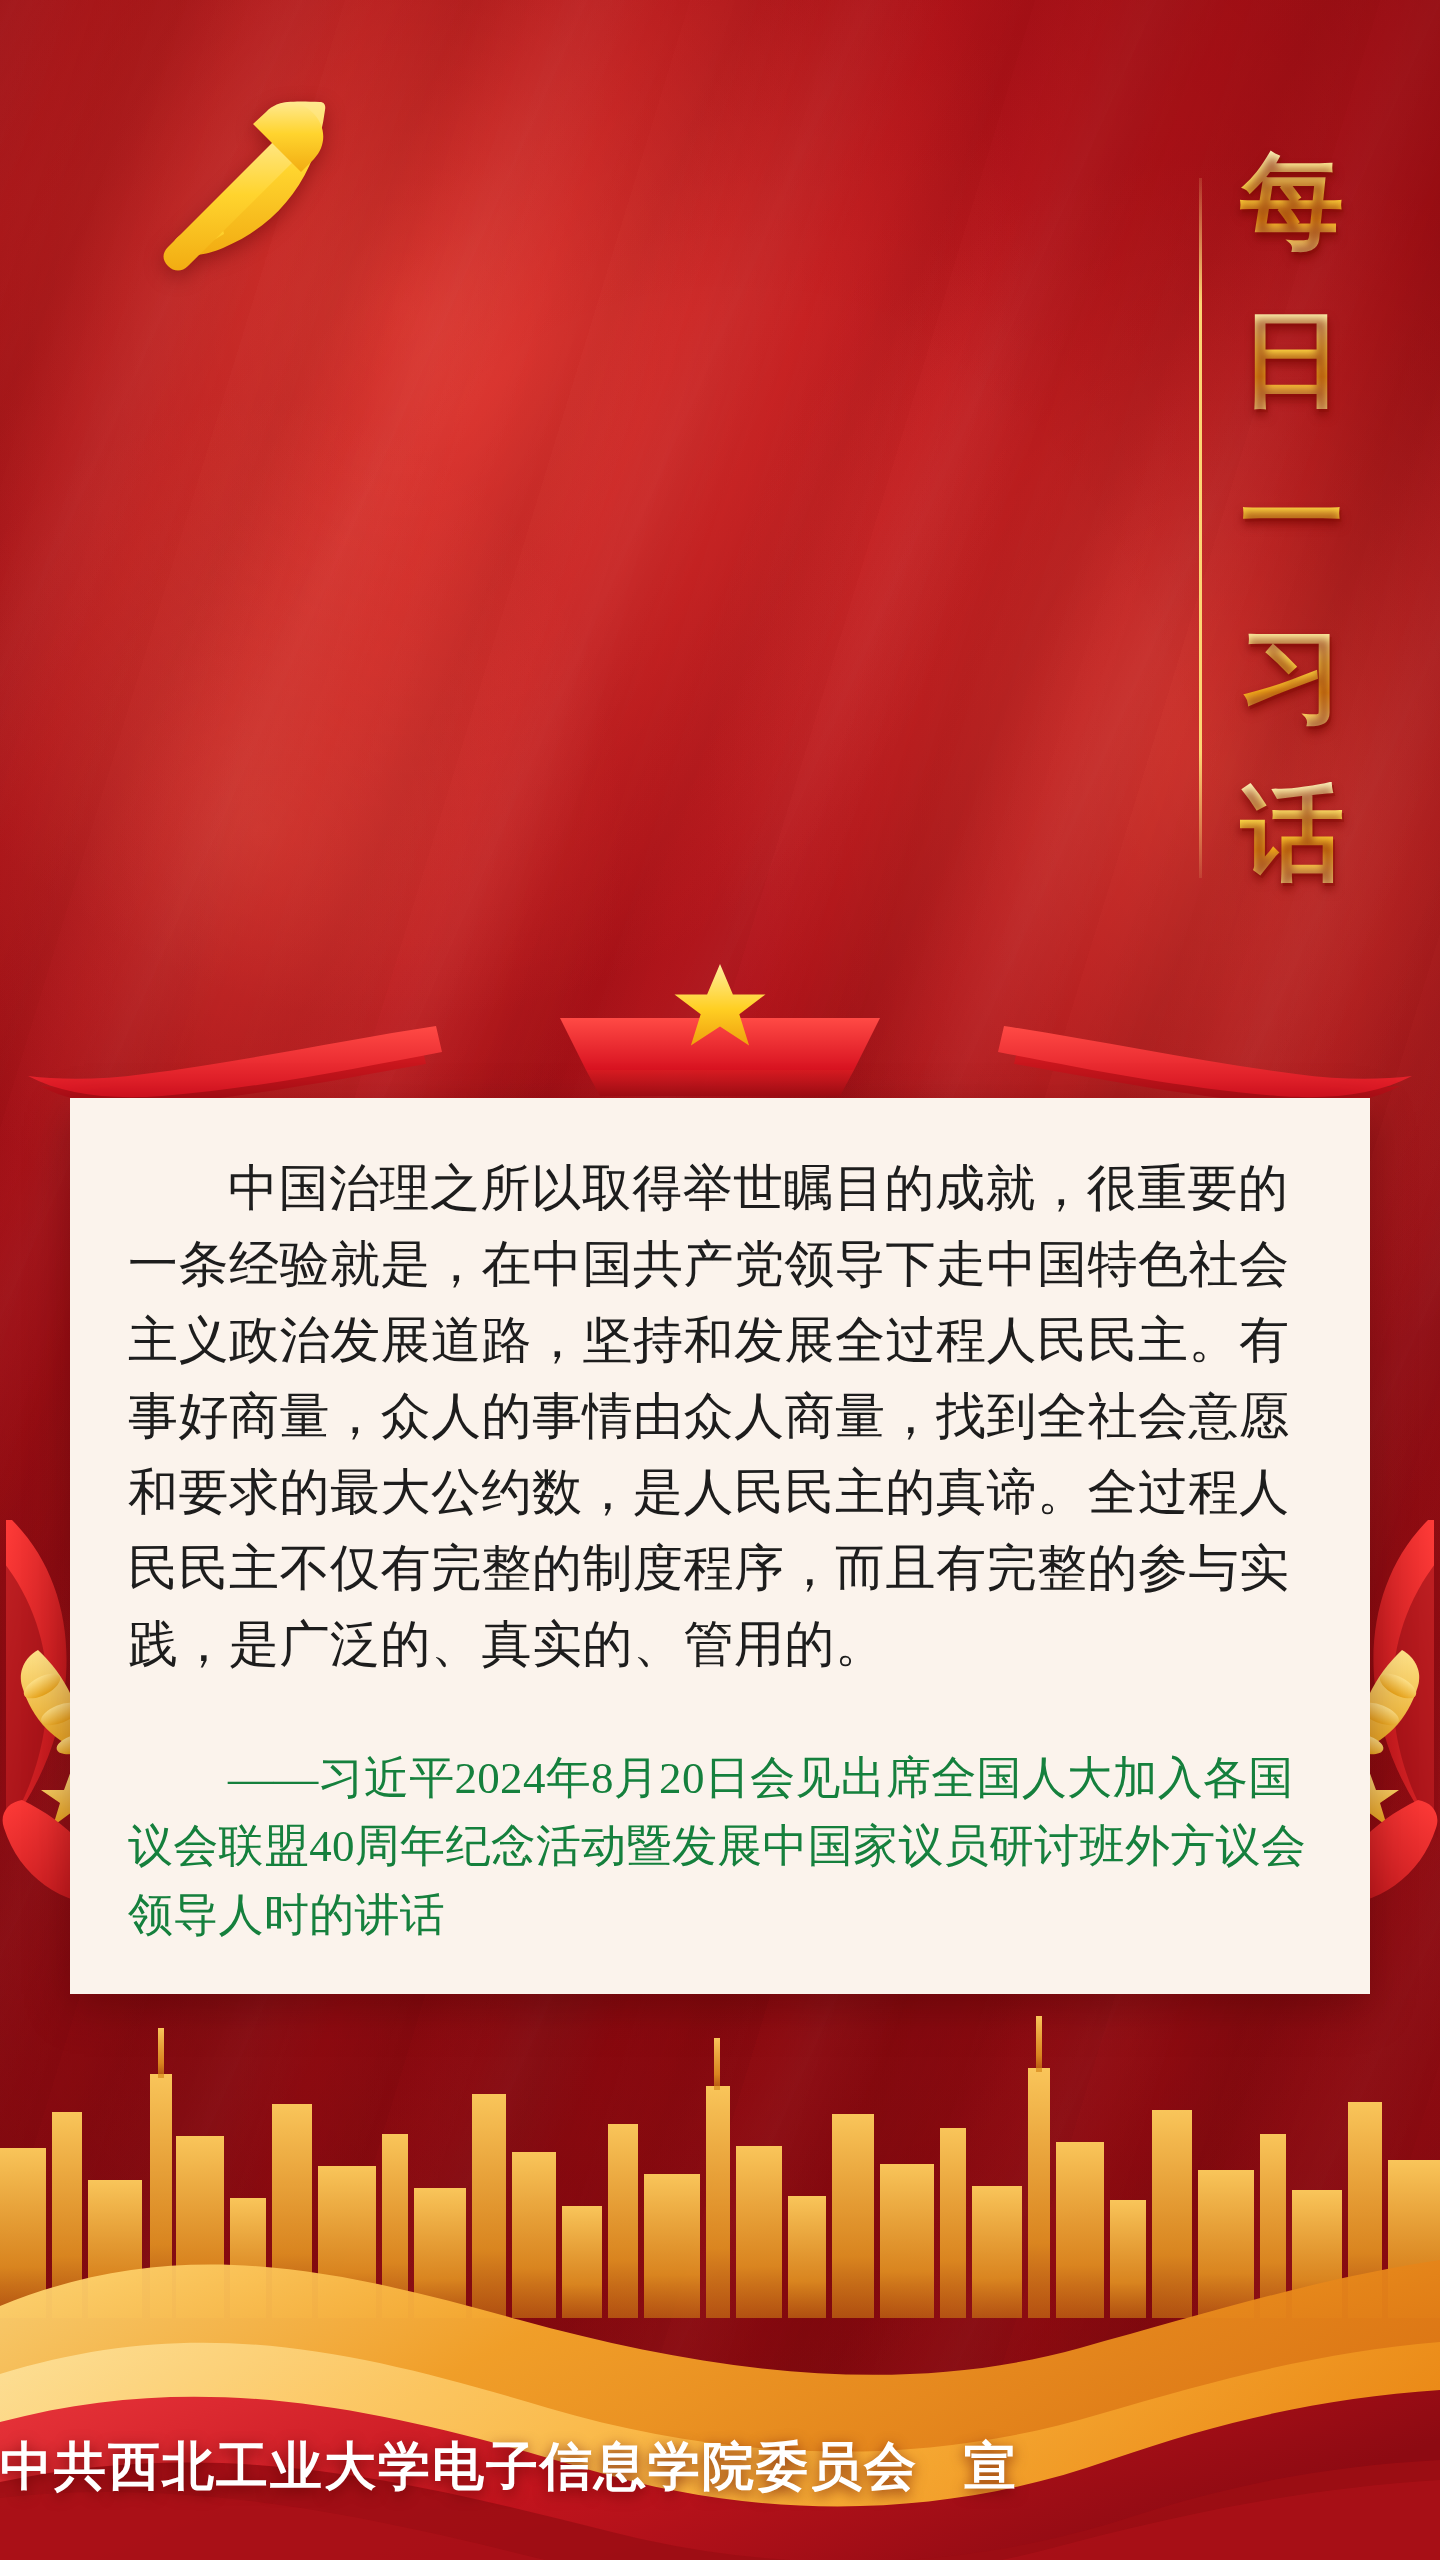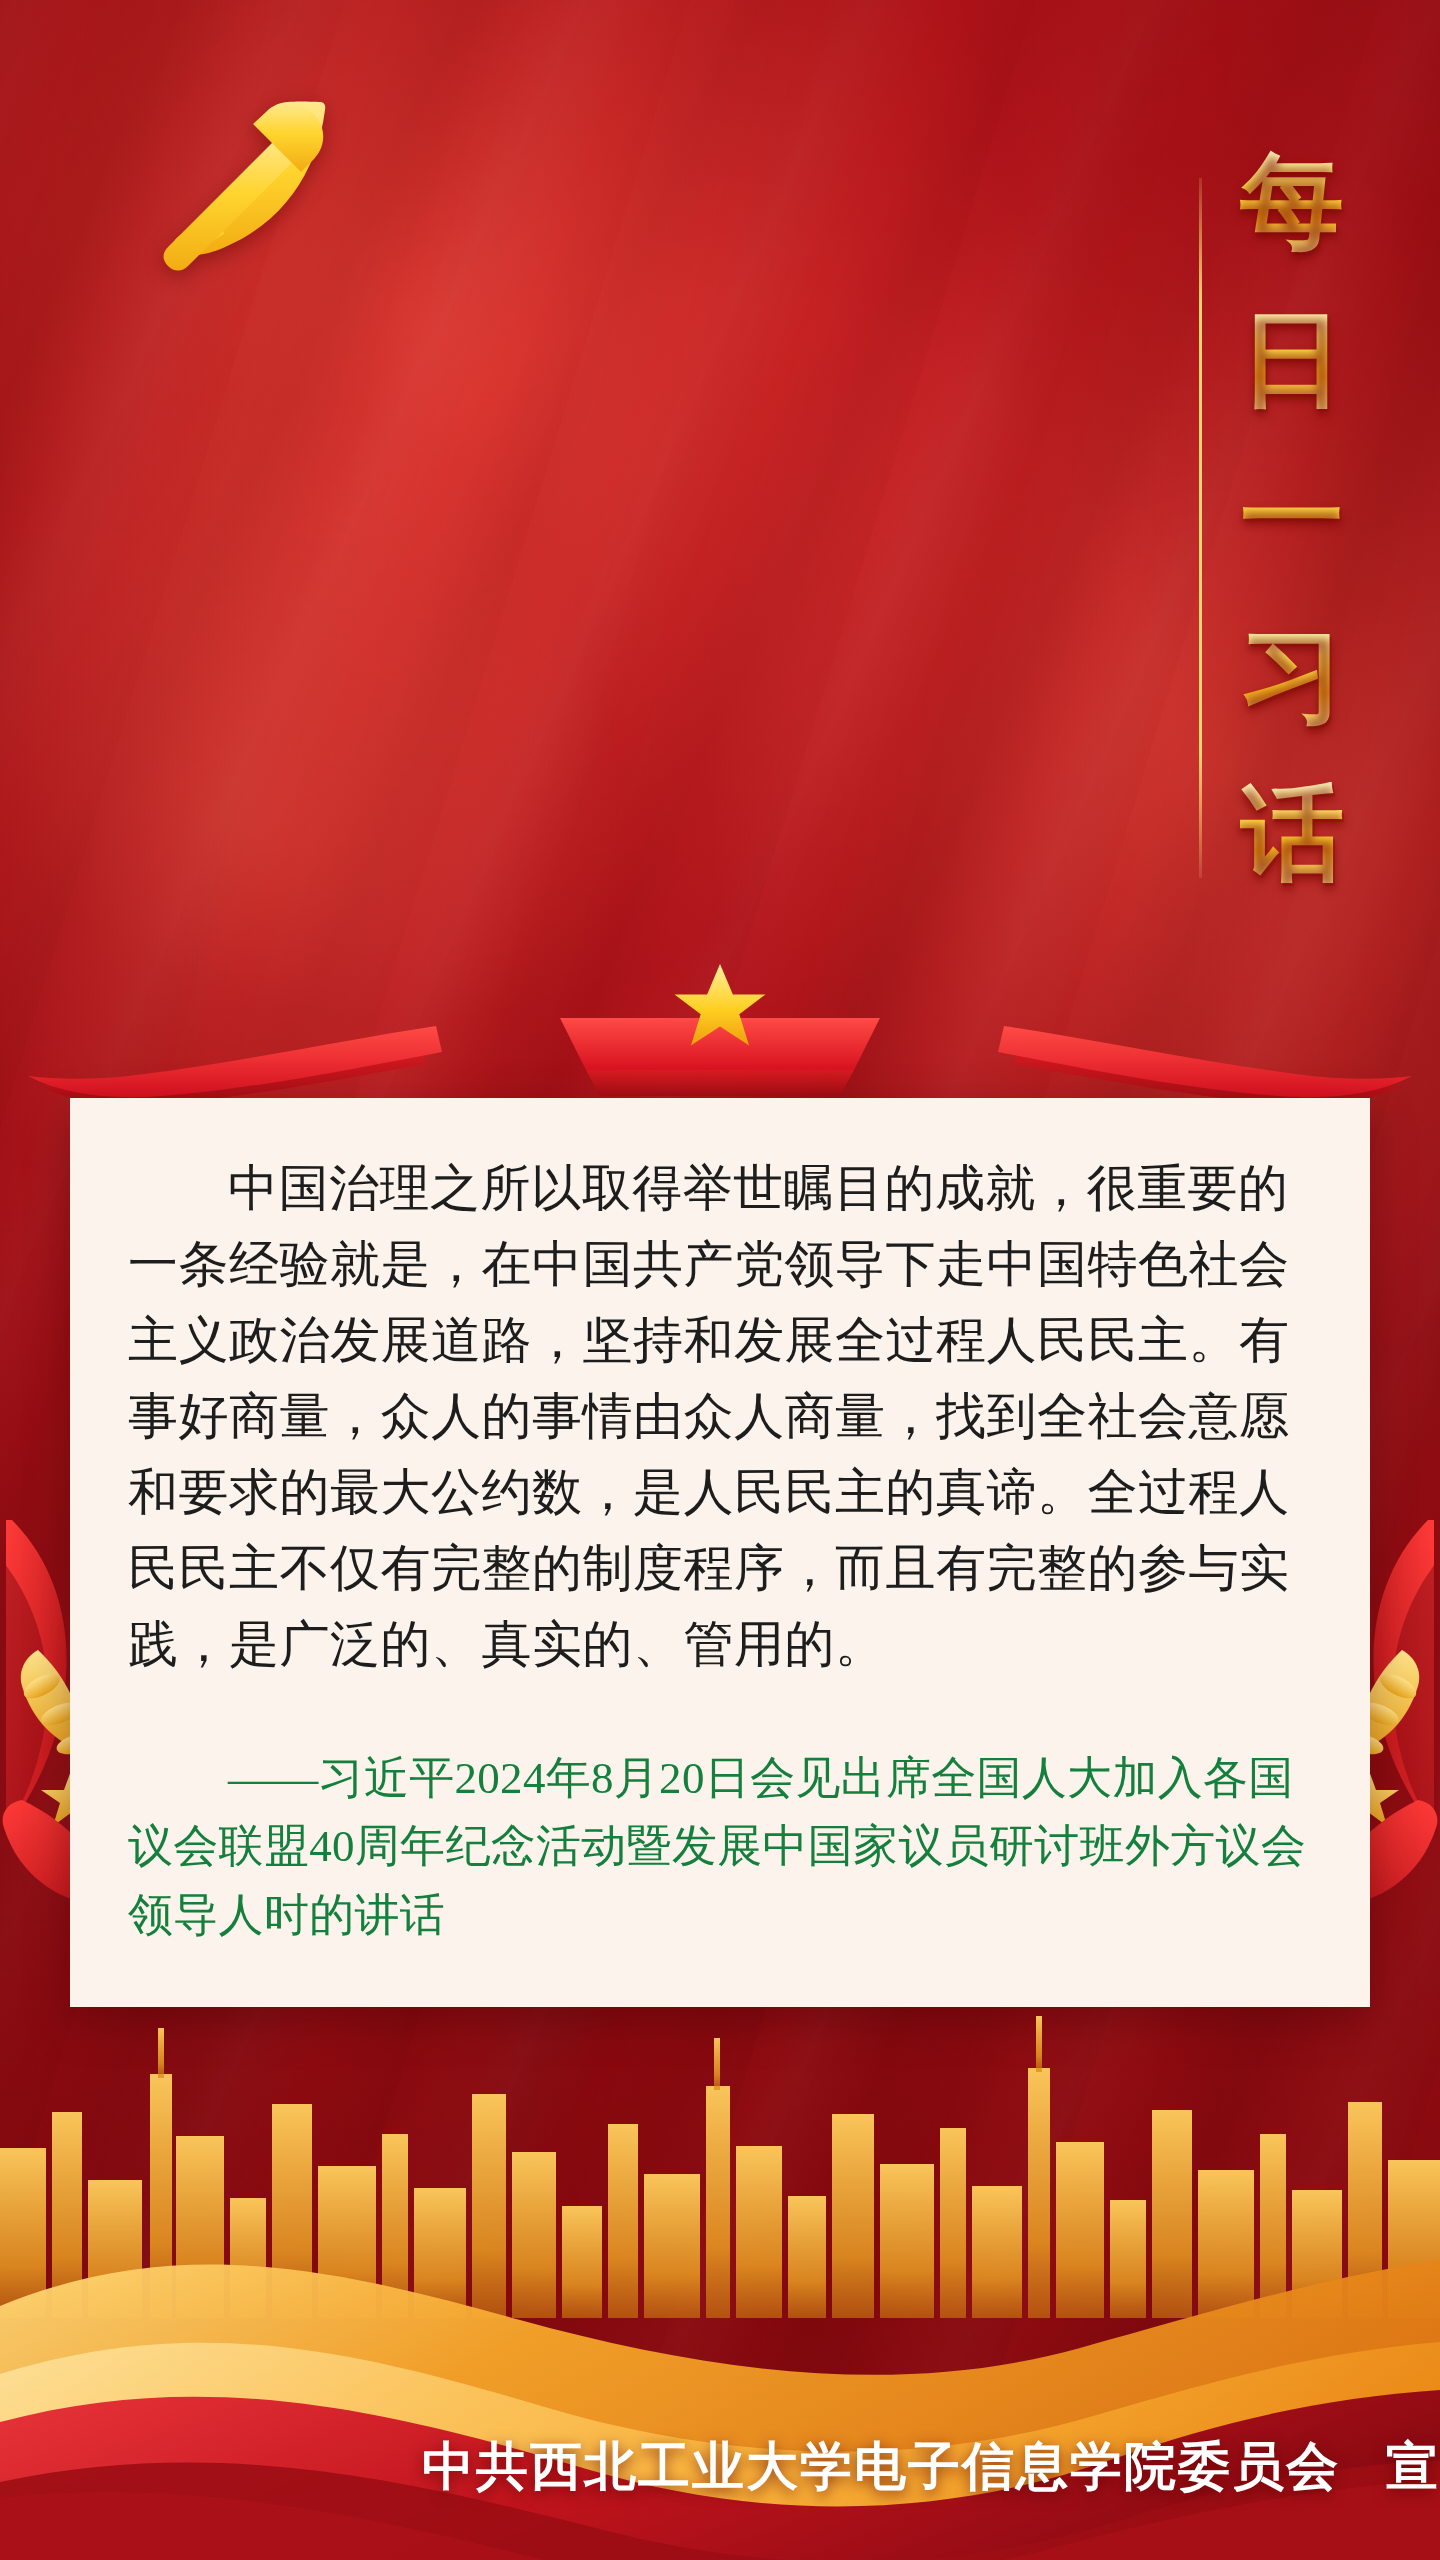--- a/index.html
+++ b/index.html
@@ -123,21 +123,21 @@
 
   
   .card {
     position: absolute;
     left: 70px;
     top: 1098px;
     width: 1300px;
     min-height: 760px;
     background: #fbf3ec;
     box-shadow: 0 14px 40px rgba(60,0,0,0.35);
-    padding: 52px 58px 58px 58px;
+    padding: 52px 58px 45px 58px;
     box-sizing: border-box;
   }
   .quote-text {
     font-family: "Liberation Serif", "DejaVu Serif", serif;
     font-size: 50px;
     line-height: 1.52;
     color: #1d1d1d;
     text-indent: 100px;
     letter-spacing: 0.5px;
     margin: 0;
@@ -178,21 +178,21 @@
     bottom: 0;
     height: 430px;
   }
   .waves svg { display:block; width:100%; height:100%; }
 
   
   .footer {
     position: absolute;
     left: 0; right: 0;
     bottom: 58px;
-    text-align: right;
+    text-align: left;
     color: #ffffff;
     font-family: "Liberation Sans", "DejaVu Sans", sans-serif;
     font-weight: 700;
     font-size: 52px;
     letter-spacing: 2px;
     text-shadow: 0 4px 14px rgba(90,0,0,0.7);
   }
   .footer .tail { margin-left: 46px; }
 </style>
 </head>

